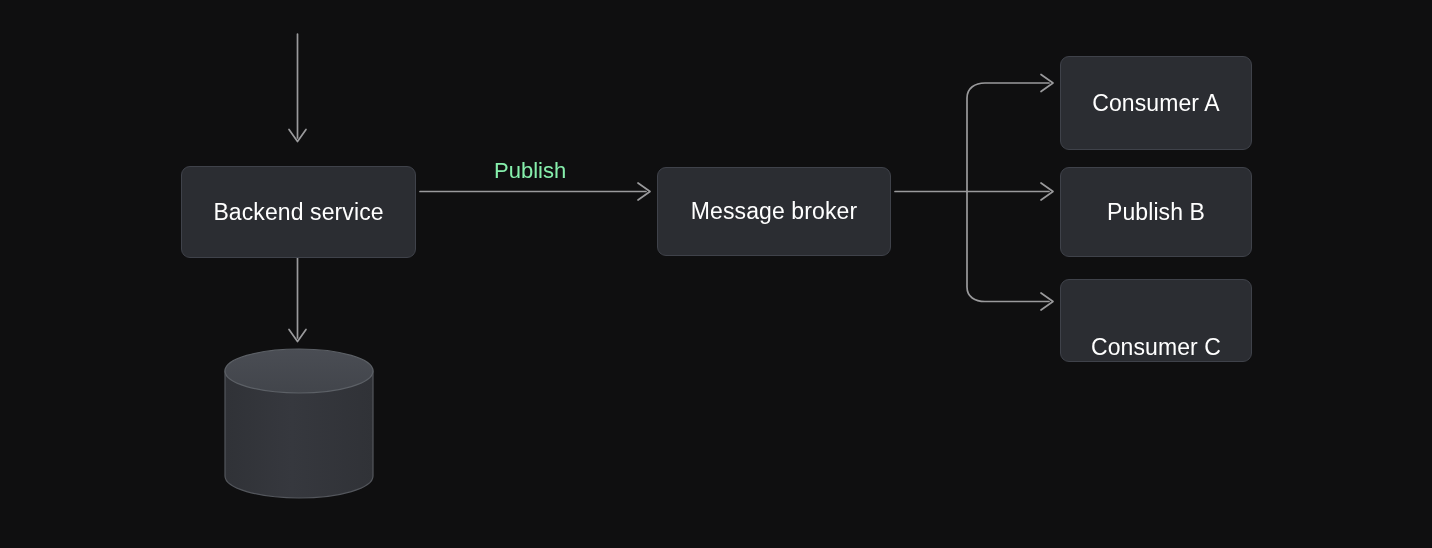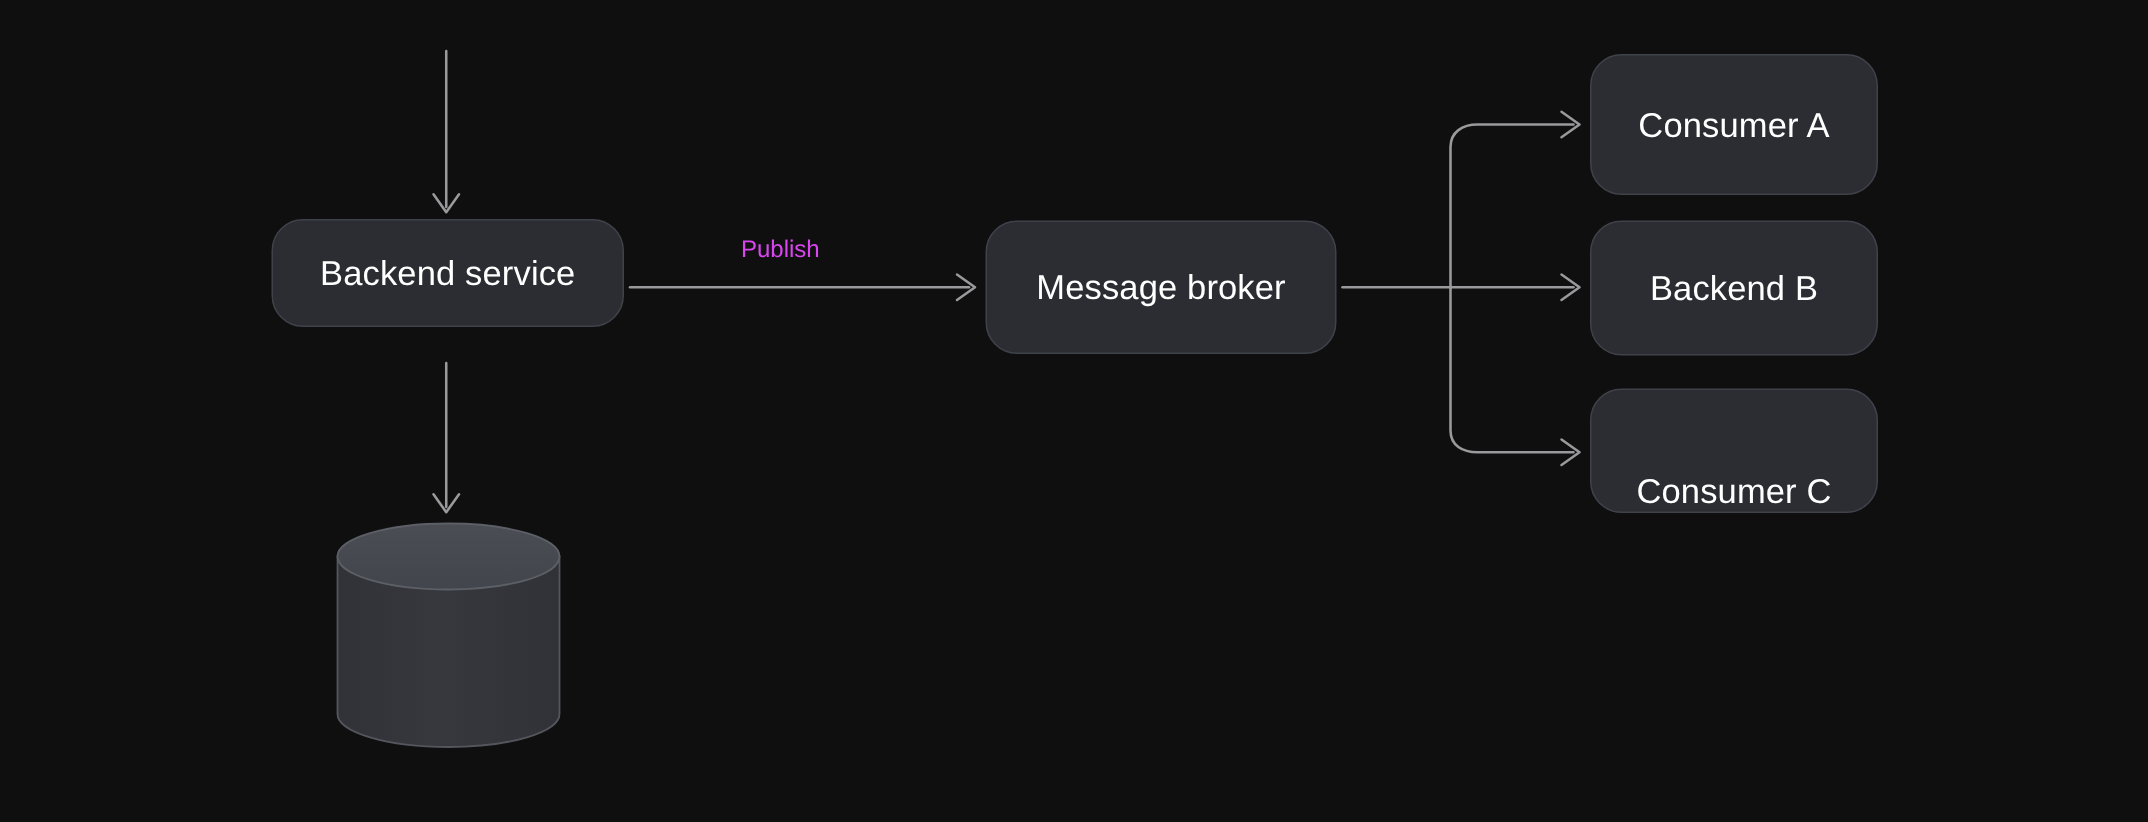--- a/index.html
+++ b/index.html
@@ -21,36 +21,37 @@
     top: 0;
     width: 1432px;
     height: 548px;
     pointer-events: none;
   }
   .node {
     position: absolute;
     box-sizing: border-box;
     background: #2b2d32;
     border: 1px solid #3f424a;
-    border-radius: 21px;
+    border-radius: 9px;
     display: flex;
     align-items: center;
     justify-content: center;
     color: #ffffff;
     font-size: 23px;
     letter-spacing: 0.1px;
     white-space: nowrap;
+    margin-top: 20px;
   }
   .node-label {
     display: block;
   }
   .edge-label {
     position: absolute;
-    color: #d946ef;
-    font-size: 16px;
+    color: #86efac;
+    font-size: 22px;
     white-space: nowrap;
   }
   .db {
     position: absolute;
   }
 </style>
 </head>
 <body>
 
 <div id="canvas">
@@ -88,34 +89,34 @@
       </g>
 
       <g>
         <path d="M967,191.5 C967,207 967,280 967,287 C967,297 975,301.5 985,301.5 L1049,301.5"></path>
         <path d="M1041,293 L1053,301.5 L1041,310"></path>
       </g>
 
     </g>
   </svg>
 
-  <div class="node" style="left:181px; top:146px; width:235px; height:72px;">
+  <div class="node" style="left:181px; top:146px; width:235px; height:92px;">
     <span class="node-label">Backend service</span>
   </div>
 
   <div class="node" style="left:657px; top:147px; width:234px; height:89px;text-align:right;">
     <span class="node-label">Message broker</span>
   </div>
 
   <div class="node" style="left:1060px; top:36px; width:192px; height:94px;">
     <span class="node-label">Consumer A</span>
   </div>
 
   <div class="node" style="left:1060px; top:147px; width:192px; height:90px;">
-    <span class="node-label">Backend B</span>
+    <span class="node-label">Publish B</span>
   </div>
 
   <div class="node" style="left:1060px; top:259px; width:192px; height:83px;align-items:flex-end;">
     <span class="node-label">Consumer C</span>
   </div>
 
   <div class="db" style="left:220px; top:346px; width:158px; height:162px;">
     <svg width="158" height="162" viewBox="0 0 158 162" xmlns="http://www.w3.org/2000/svg">
       <defs>
         <linearGradient id="bodyGrad" x1="0" y1="0" x2="1" y2="0">

